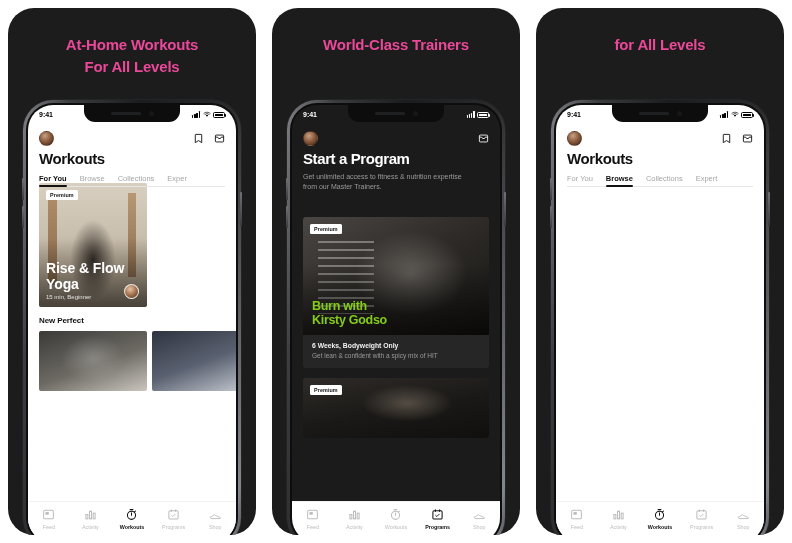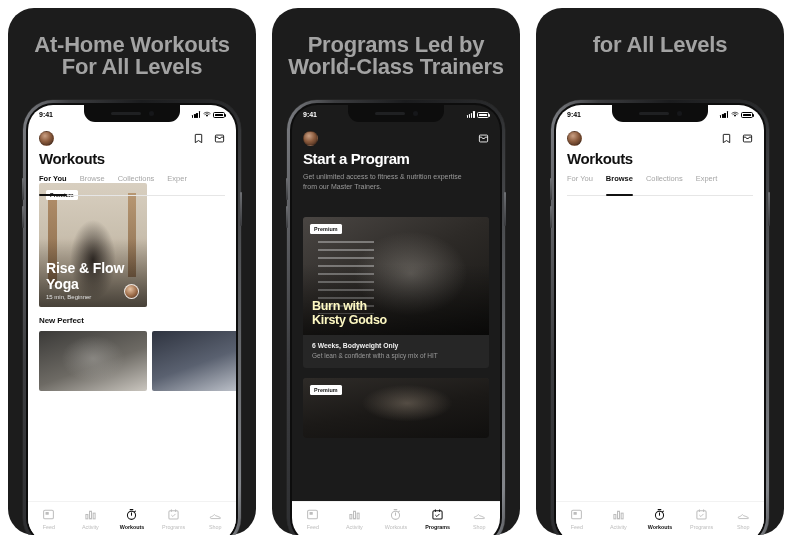--- a/index.html
+++ b/index.html
@@ -18,22 +18,22 @@
     border-radius: 26px;
     overflow: hidden;
   }
   .panel.p1 { left: 8px; }
   .panel.p2 { left: 272px; }
   .panel.p3 { left: 536px; }
 
   .headline {
     position: absolute; left: 0; right: 0; top: 26px;
     text-align: center;
-    color: #a3a3a3;
-    font-size: 22px;
+    color: #ec4899;
+    font-size: 15px;
     font-weight: bold;
     line-height: 22px;
     letter-spacing: -0.2px;
     padding: 0 10px;
   }
 
   
   .phone {
     position: absolute;
     left: 50%; transform: translateX(-50%);
@@ -110,21 +110,21 @@
   }
   .head-icons { display: flex; align-items: center; gap: 10px; }
   .ic { width: 11px; height: 11px; color: #111; }
   .screen.dark .ic { color: #f2f2f2; }
   .page-title { font-size: 15px; font-weight: bold; letter-spacing: -0.4px; color: #111; margin-top: 3px; }
   .screen.dark .page-title { color: #fff; }
   .page-sub { font-size: 7px; line-height: 10px; color: #9b9b9b; margin-top: 5px; max-width: 160px; }
 
   
   .tabs { display: flex; gap: 13px; margin-top: 7px; border-bottom: 0.6px solid #e6e6e6; }
-  .tab { font-size: 7.5px; color: #a6a6a6; padding-bottom: 12px; position: relative; white-space: nowrap; }
+  .tab { font-size: 7.5px; color: #a6a6a6; padding-bottom: 3px; position: relative; white-space: nowrap; }
   .tab.active { color: #111; font-weight: bold; }
   .tab.active::after {
     content:""; position:absolute; left:0; right:0; bottom:-0.6px; height:1.6px; background:#111; border-radius:1px;
   }
 
   
   .body { position: absolute; left: 0; right: 0; top: 78px; bottom: 0; overflow: hidden; }
   .body.dark-body { top: 96px; }
   .section-title { font-size: 8px; font-weight: bold; color: #111; padding: 9px 11px 6px; letter-spacing: -0.1px; }
 
@@ -219,21 +219,21 @@
   .ph-new-b {
     background: linear-gradient(160deg,#2f3440 0%,#5a6170 50%,#cfd3da 100%);
   }
 
   
   .prog-card { margin: 0 11px; border-radius: 3px; overflow: hidden; background: #262626; }
   .prog-img { position: relative; height: 118px; }
   .prog-grad { position:absolute; inset:0; background: linear-gradient(180deg, rgba(0,0,0,0) 40%, rgba(0,0,0,0.6) 100%); z-index:2; }
   .prog-title {
     position:absolute; left: 9px; bottom: 8px; z-index:3;
-    font-size: 12.5px; font-weight: bold; color:#fef9c3; line-height: 14px; letter-spacing:-0.3px;
+    font-size: 12.5px; font-weight: bold; color:#84cc16; line-height: 14px; letter-spacing:-0.3px;
   }
   .prog-info { padding: 7px 9px 9px; }
   .prog-info-a { font-size: 6.8px; font-weight: bold; color: #f0f0f0; }
   .prog-info-b { font-size: 6.5px; color: #9a9a9a; margin-top: 3px; }
 
   
   .searchwrap { padding: 7px 11px 8px; }
   .searchbar {
     height: 17px; border-radius: 9px; background: #f0f0f0;
     display: flex; align-items: center; gap: 4px; padding: 0 8px;
@@ -389,21 +389,20 @@
             </div>
           </div>
 
         </div>
       </div>
     </div>
   </div>
 
   <div class="panel p2">
     <div class="headline">
-      <div>Programs Led by</div>
       <div>World-Class Trainers</div>
     </div>
 
     <div class="phone">
       <div class="btn-side btn-vol-a"></div>
       <div class="btn-side btn-vol-b"></div>
       <div class="btn-side btn-pwr"></div>
       <div class="phone-inner">
         <div class="screen dark">
 

